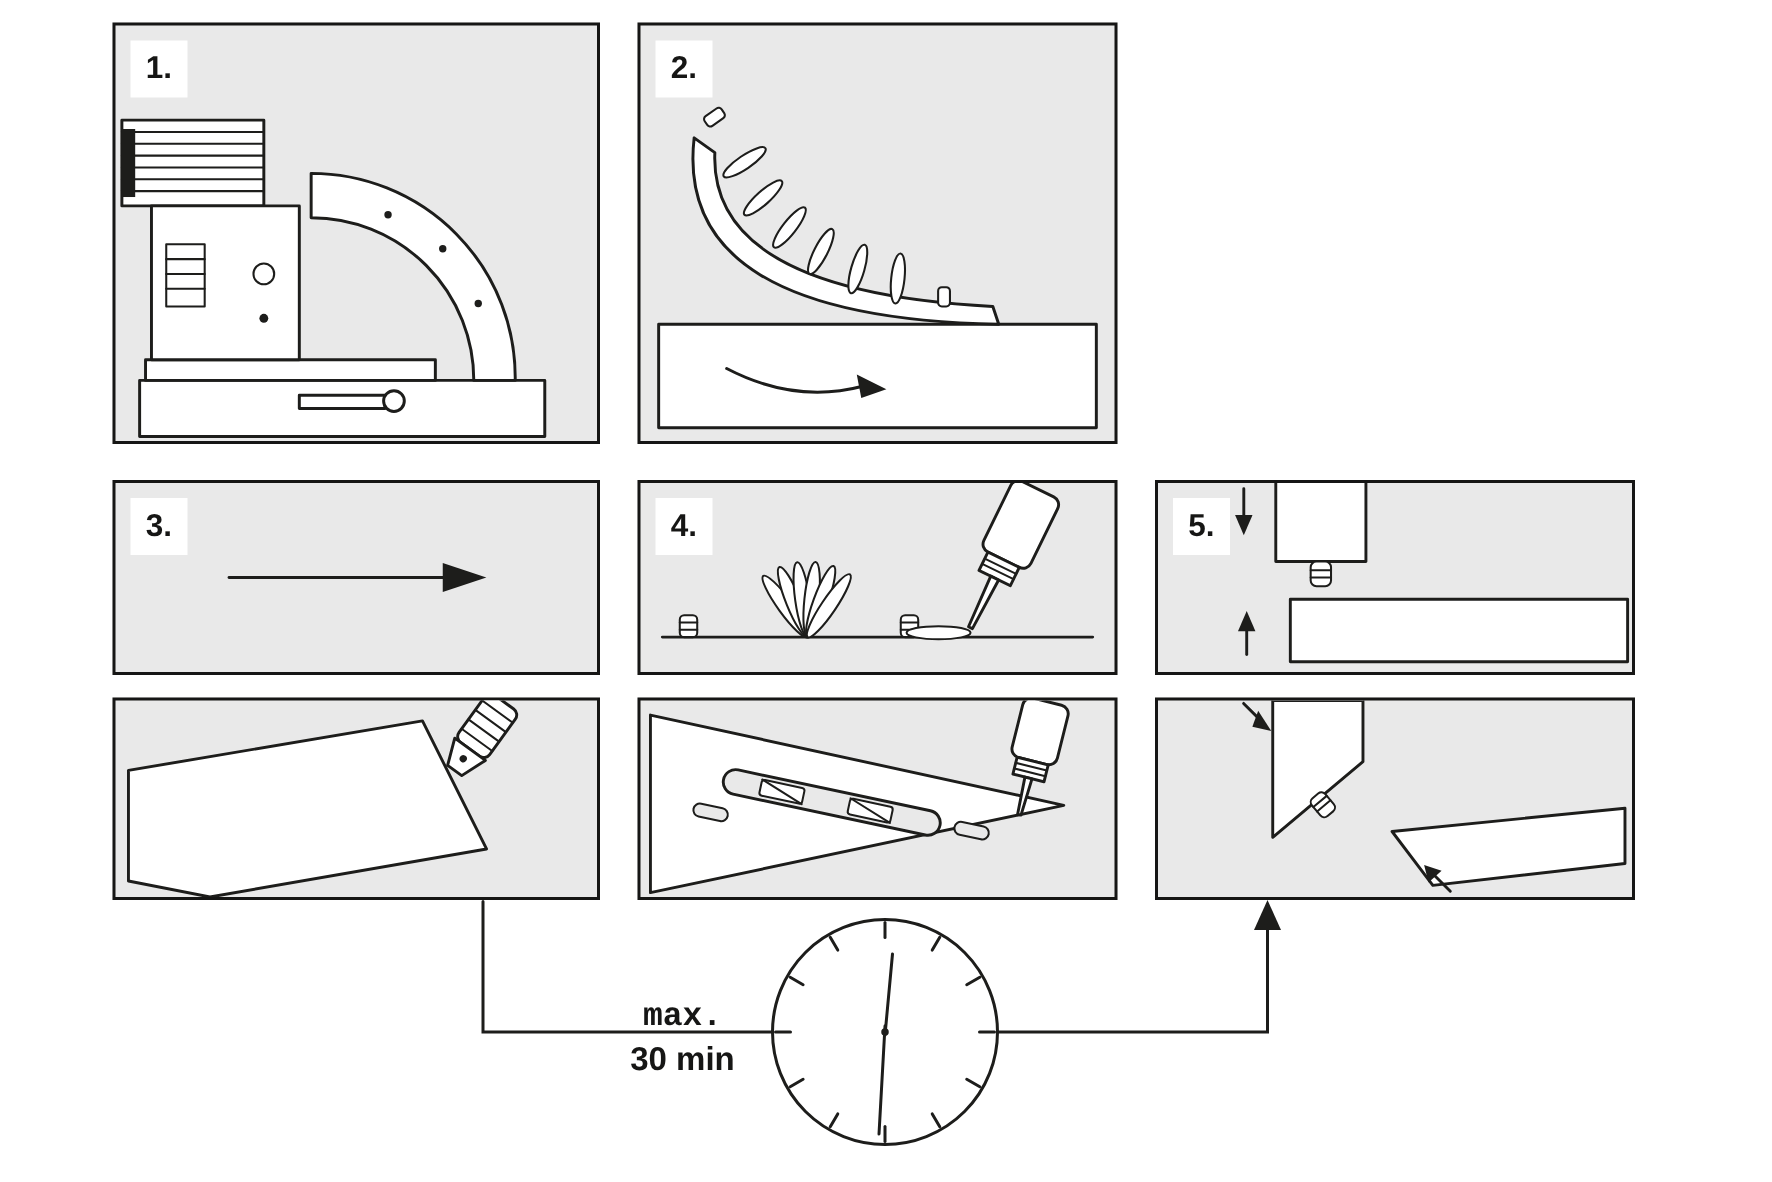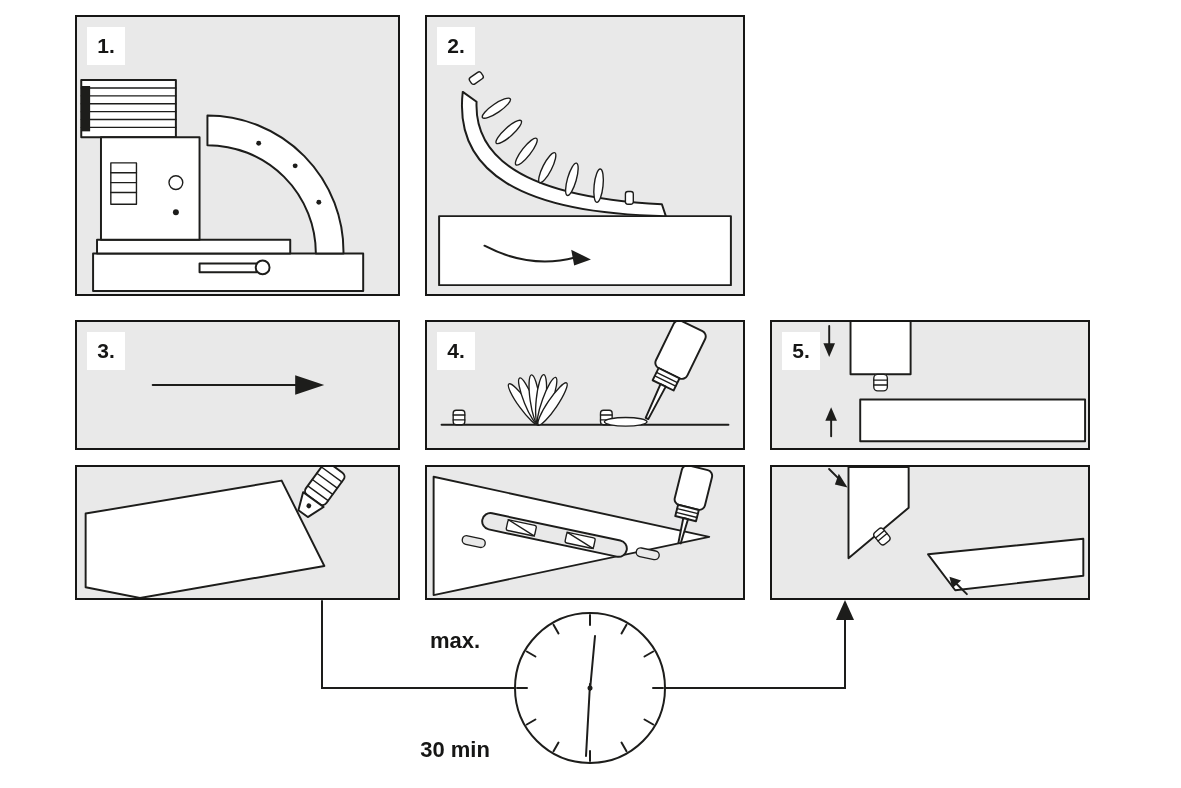--- a/index.html
+++ b/index.html
@@ -238,22 +238,22 @@
       </g>
     </svg>
   </div>
 
   <svg style="position:absolute;left:0;top:0;" width="1181" height="788">
     <path class="ln" stroke-width="3" d="M322 601 L322 688 L516 688"></path>
     <path class="ln" stroke-width="3" d="M664 688 L845 688 L845 616"></path>
     <polygon class="fb" points="845,600 836,620 854,620"></polygon>
   </svg>
 
-  <div class="timer-text" style="left:400px;top:630px;">max.</div>
-  <div class="timer-text" style="left:400px;top:695px;margin-top:44px;">30 min</div>
+  <div class="timer-text" style="left:400px;top:667px;font-family:Liberation Mono, monospace;">max.</div>
+  <div class="timer-text" style="left:400px;top:695px;">30 min</div>
 
   <div style="position:absolute;left:512px;top:610px;width:156px;height:156px;">
     <svg class="art" viewBox="0 0 156 156">
       <circle class="fw" cx="78" cy="78" r="75" stroke-width="2.5"></circle>
       <g class="ln">
         <line x1="78" y1="5" x2="78" y2="15"></line>
         <line x1="114.5" y1="14.8" x2="109.5" y2="23.4"></line>
         <line x1="141.2" y1="41.5" x2="132.5" y2="46.5"></line>
         <line x1="151" y1="78" x2="141" y2="78"></line>
         <line x1="141.2" y1="114.5" x2="132.5" y2="109.5"></line>

